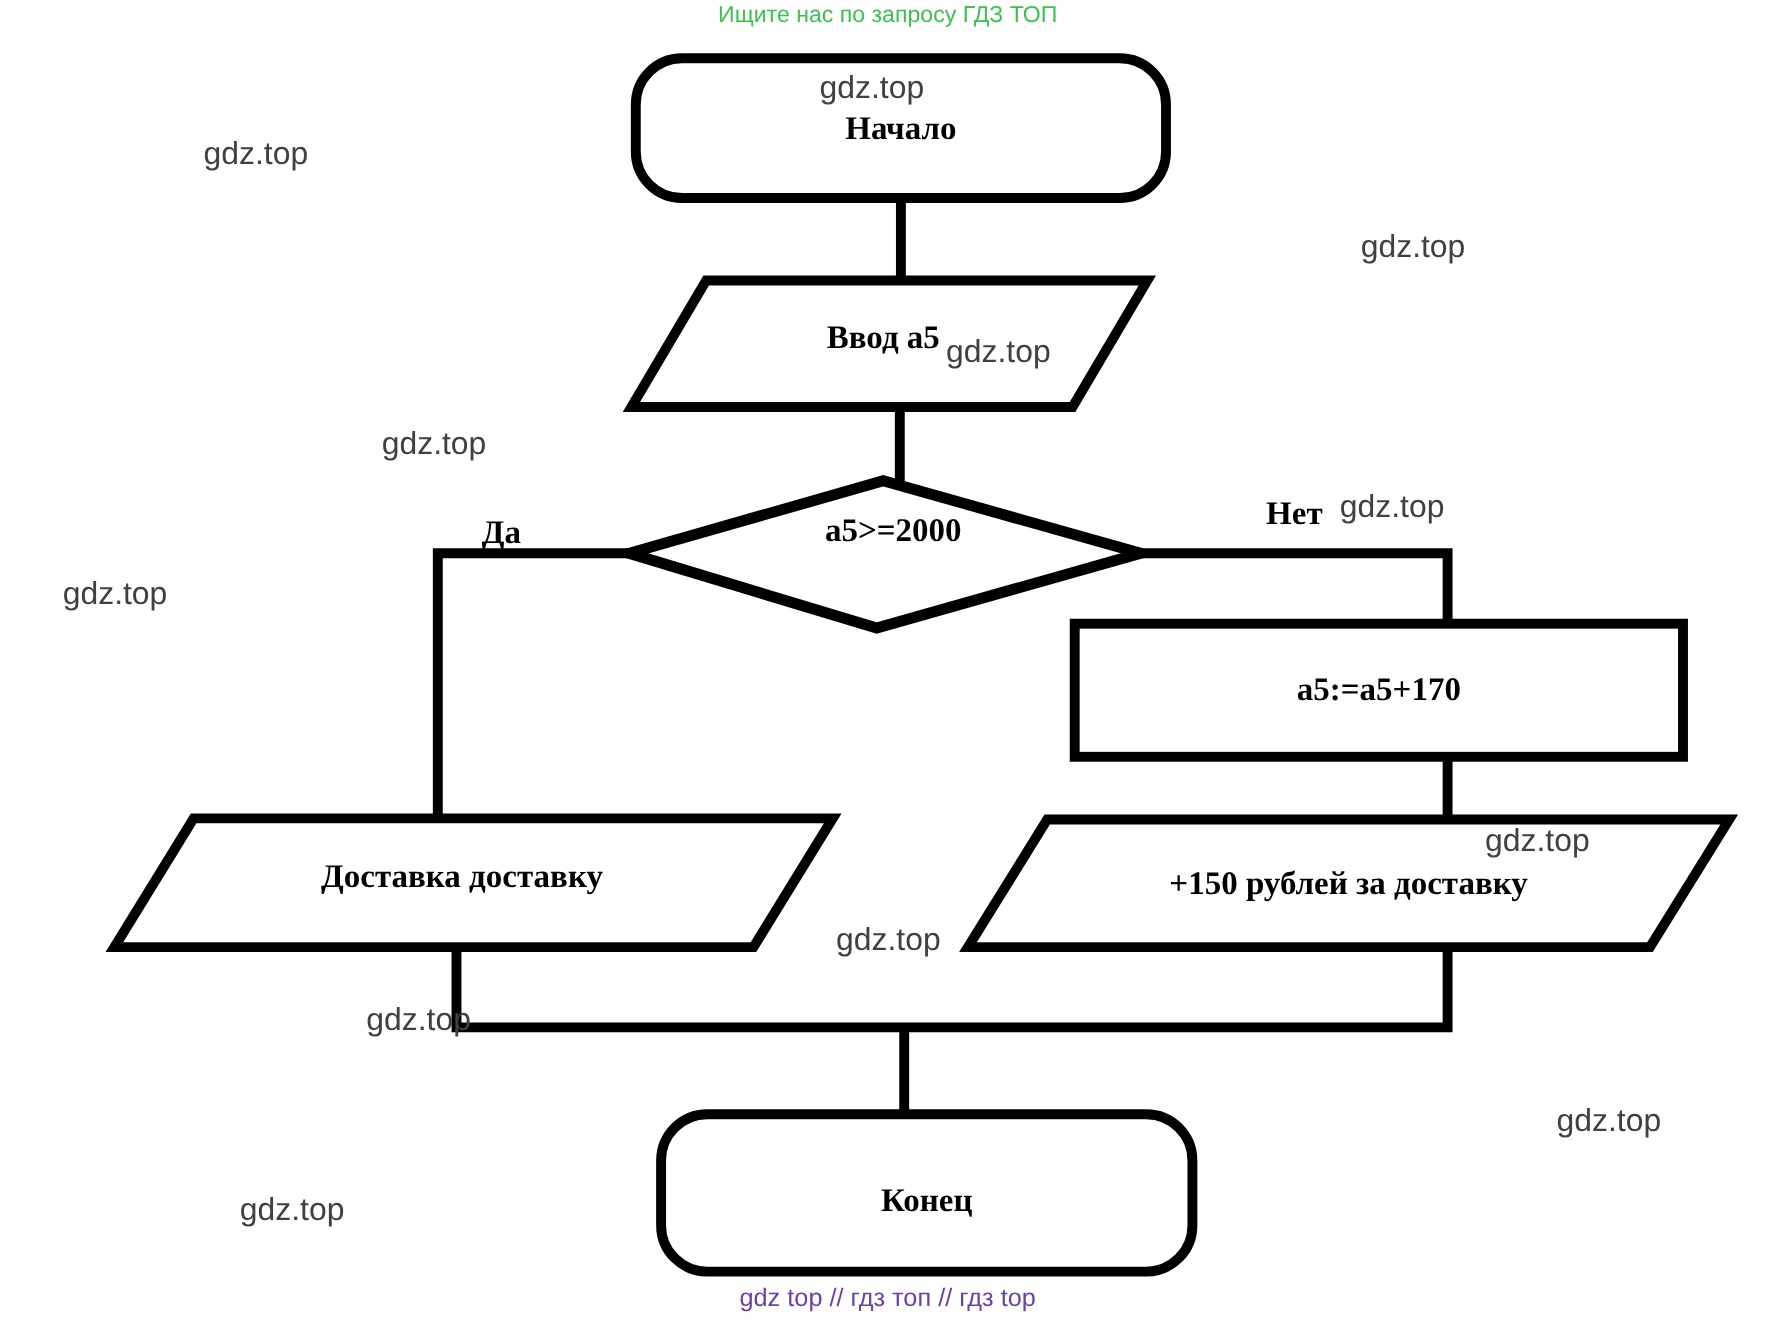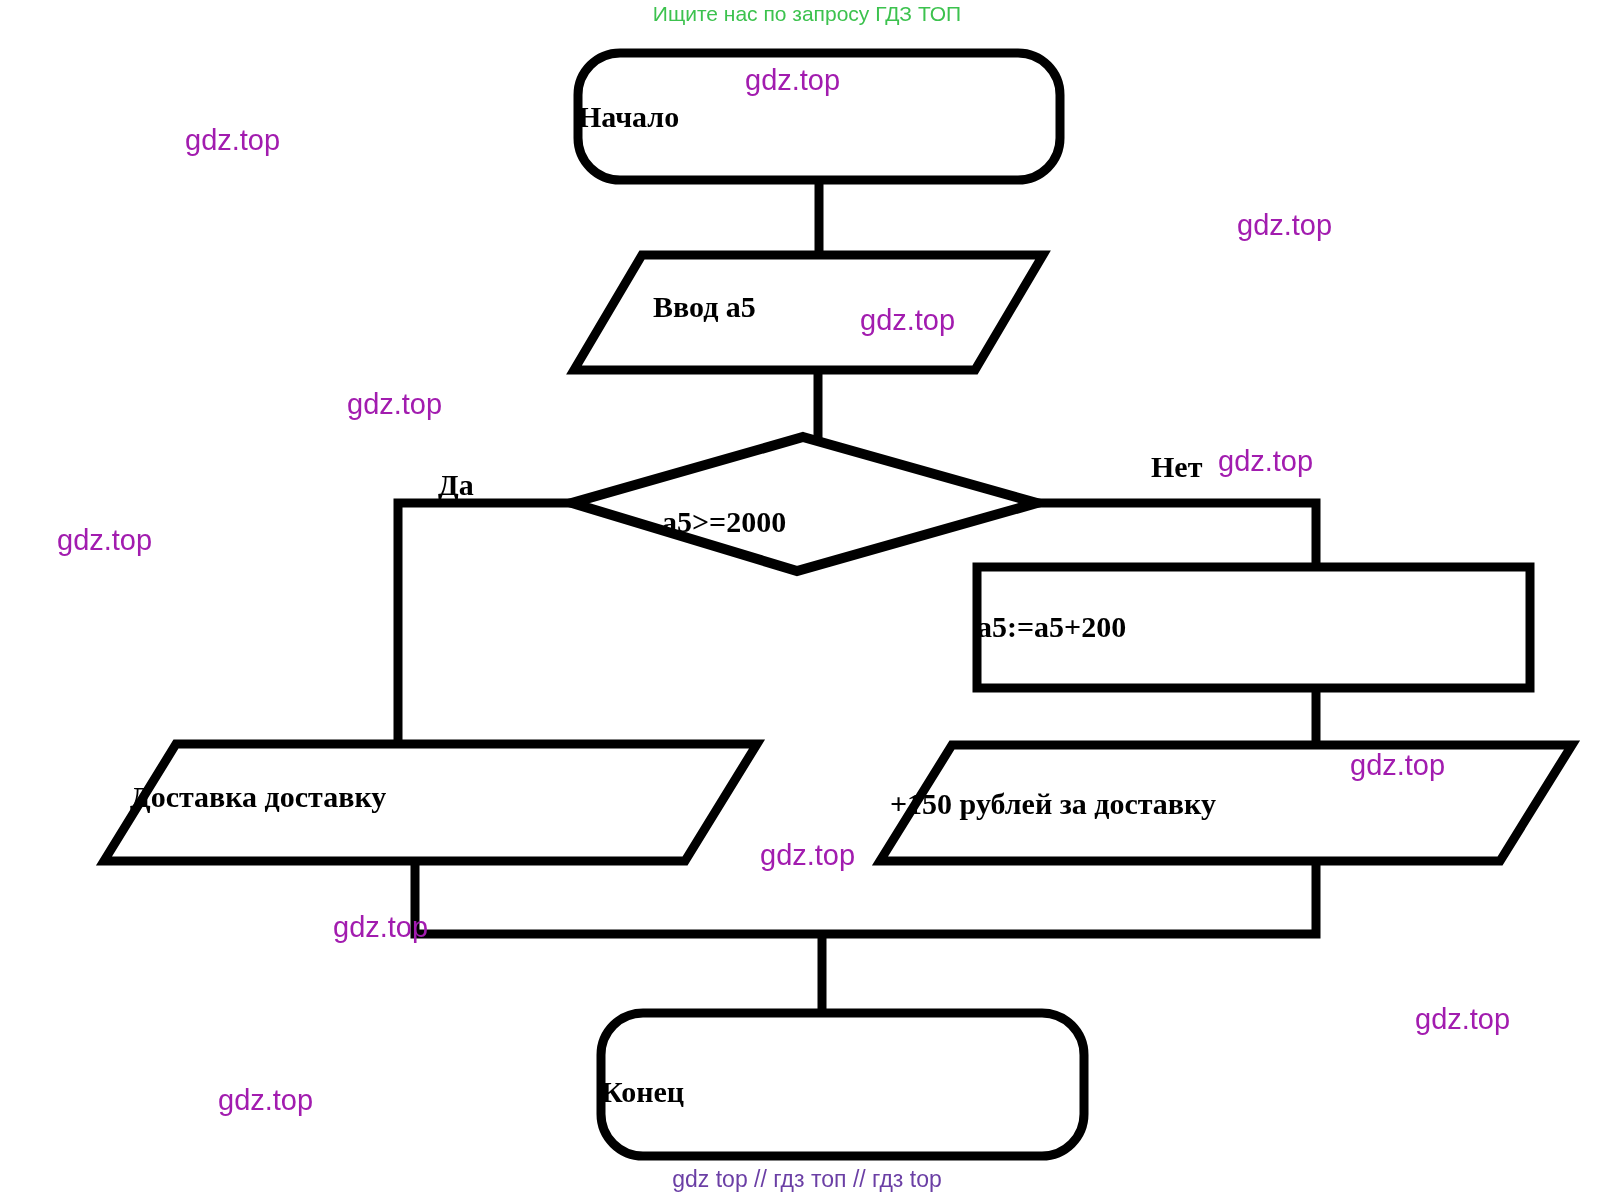--- a/index.html
+++ b/index.html
@@ -25,31 +25,31 @@
     position: absolute;
     top: 1166px; left: 50%;
     transform: translateX(-50%);
     font-size: 23px;
     color: #6b3fa5;
     white-space: nowrap;
   }
   .wm {
     position: absolute;
     font-size: 29px;
-    color: #a21caf;
+    color: #404040;
     white-space: nowrap;
     line-height: 1;
   }
   .lbl {
     position: absolute;
     font-family: "Liberation Serif", "DejaVu Serif", serif;
     font-weight: bold;
     font-size: 30px;
     color: #000000;
-    text-align: left;
+    text-align: center;
     line-height: 1;
     white-space: nowrap;
   }
   .branch {
     position: absolute;
     font-family: "Liberation Serif", "DejaVu Serif", serif;
     font-weight: bold;
     font-size: 30px;
     color: #000000;
     line-height: 1;
@@ -78,23 +78,23 @@
     <polygon points="642,255 1043,255 975,370 574,370" fill="#ffffff"></polygon>
     <polygon points="803,437 1037,503 797,571 572,503" fill="#ffffff" stroke-width="10"></polygon>
     <polygon points="176,744 757,744 685,861 104,861" fill="#ffffff"></polygon>
     <rect x="977" y="567" width="553" height="121" fill="#ffffff"></rect>
     <polygon points="952,745 1572,745 1500,861 880,861" fill="#ffffff"></polygon>
     <rect x="601" y="1013" width="483" height="143" rx="42" fill="#ffffff"></rect>
   </svg>
 
   <div class="lbl" style="left:578px; top:102px; width:482px;">Начало</div>
   <div class="lbl" style="left:653px; top:292px; width:300px;">Ввод a5</div>
-  <div class="lbl" style="left:662px; top:507px; width:300px;">a5&gt;=2000</div>
+  <div class="lbl" style="left:662px; top:468px; width:300px;">a5&gt;=2000</div>
   <div class="lbl" style="left:130px; top:782px; width:580px;">Доставка доставку</div>
-  <div class="lbl" style="left:977px; top:612px; width:553px;">a5:=a5+200</div>
+  <div class="lbl" style="left:977px; top:612px; width:553px;">a5:=a5+170</div>
   <div class="lbl" style="left:890px; top:789px; width:672px;">+150 рублей за доставку</div>
   <div class="lbl" style="left:601px; top:1077px; width:483px;">Конец</div>
 
   <div class="branch" style="left:438px; top:445px;margin-top:25px;">Да</div>
   <div class="branch" style="left:1151px; top:452px;">Нет</div>
 
   <div class="wm" style="left:745px; top:66px;">gdz.top</div>
   <div class="wm" style="left:185px; top:126px;">gdz.top</div>
   <div class="wm" style="left:1237px; top:211px;">gdz.top</div>
   <div class="wm" style="left:860px; top:306px;">gdz.top</div>

